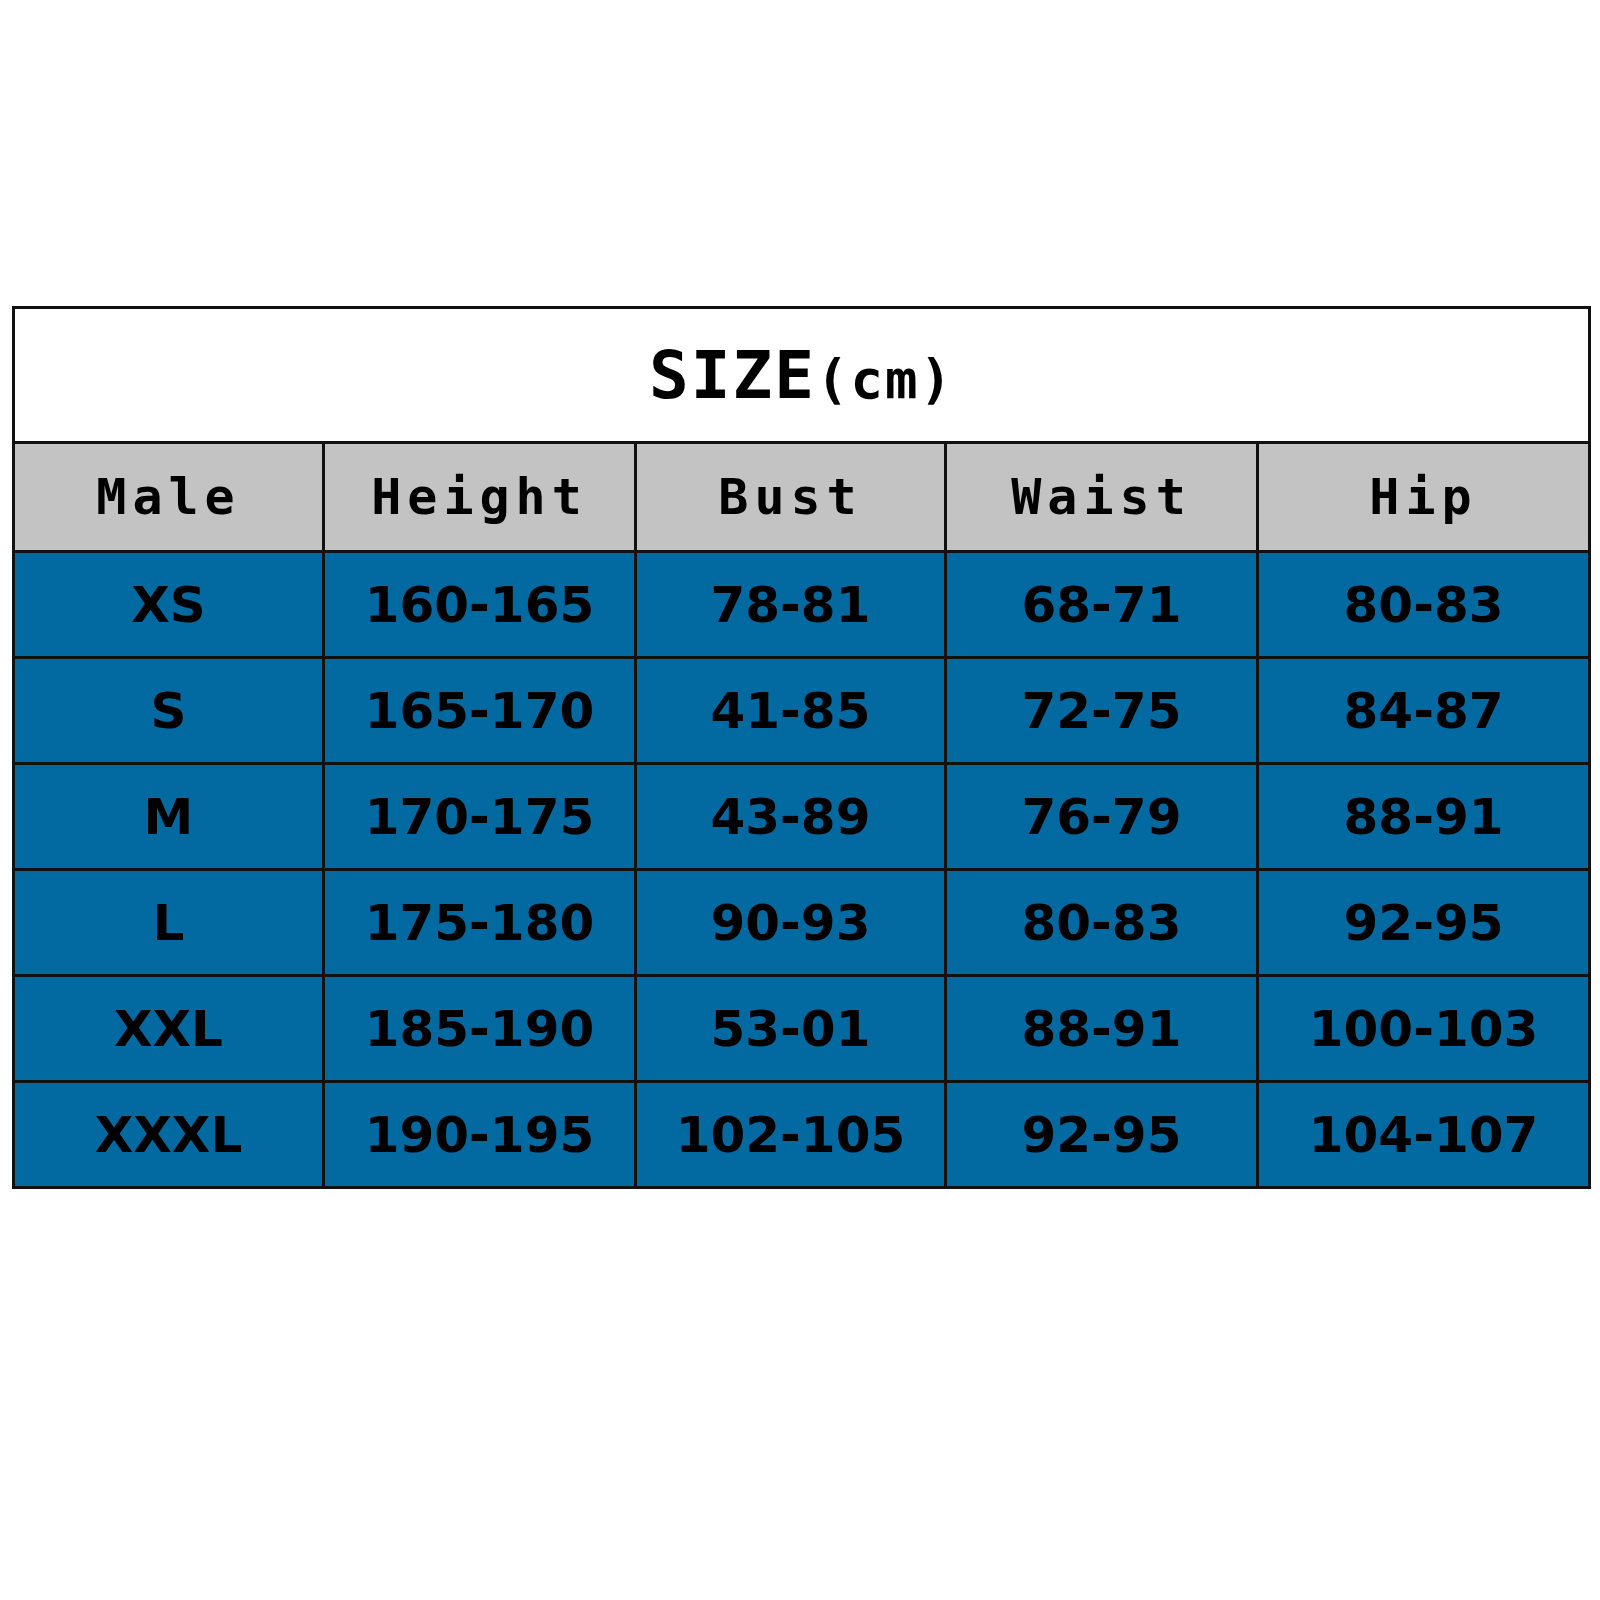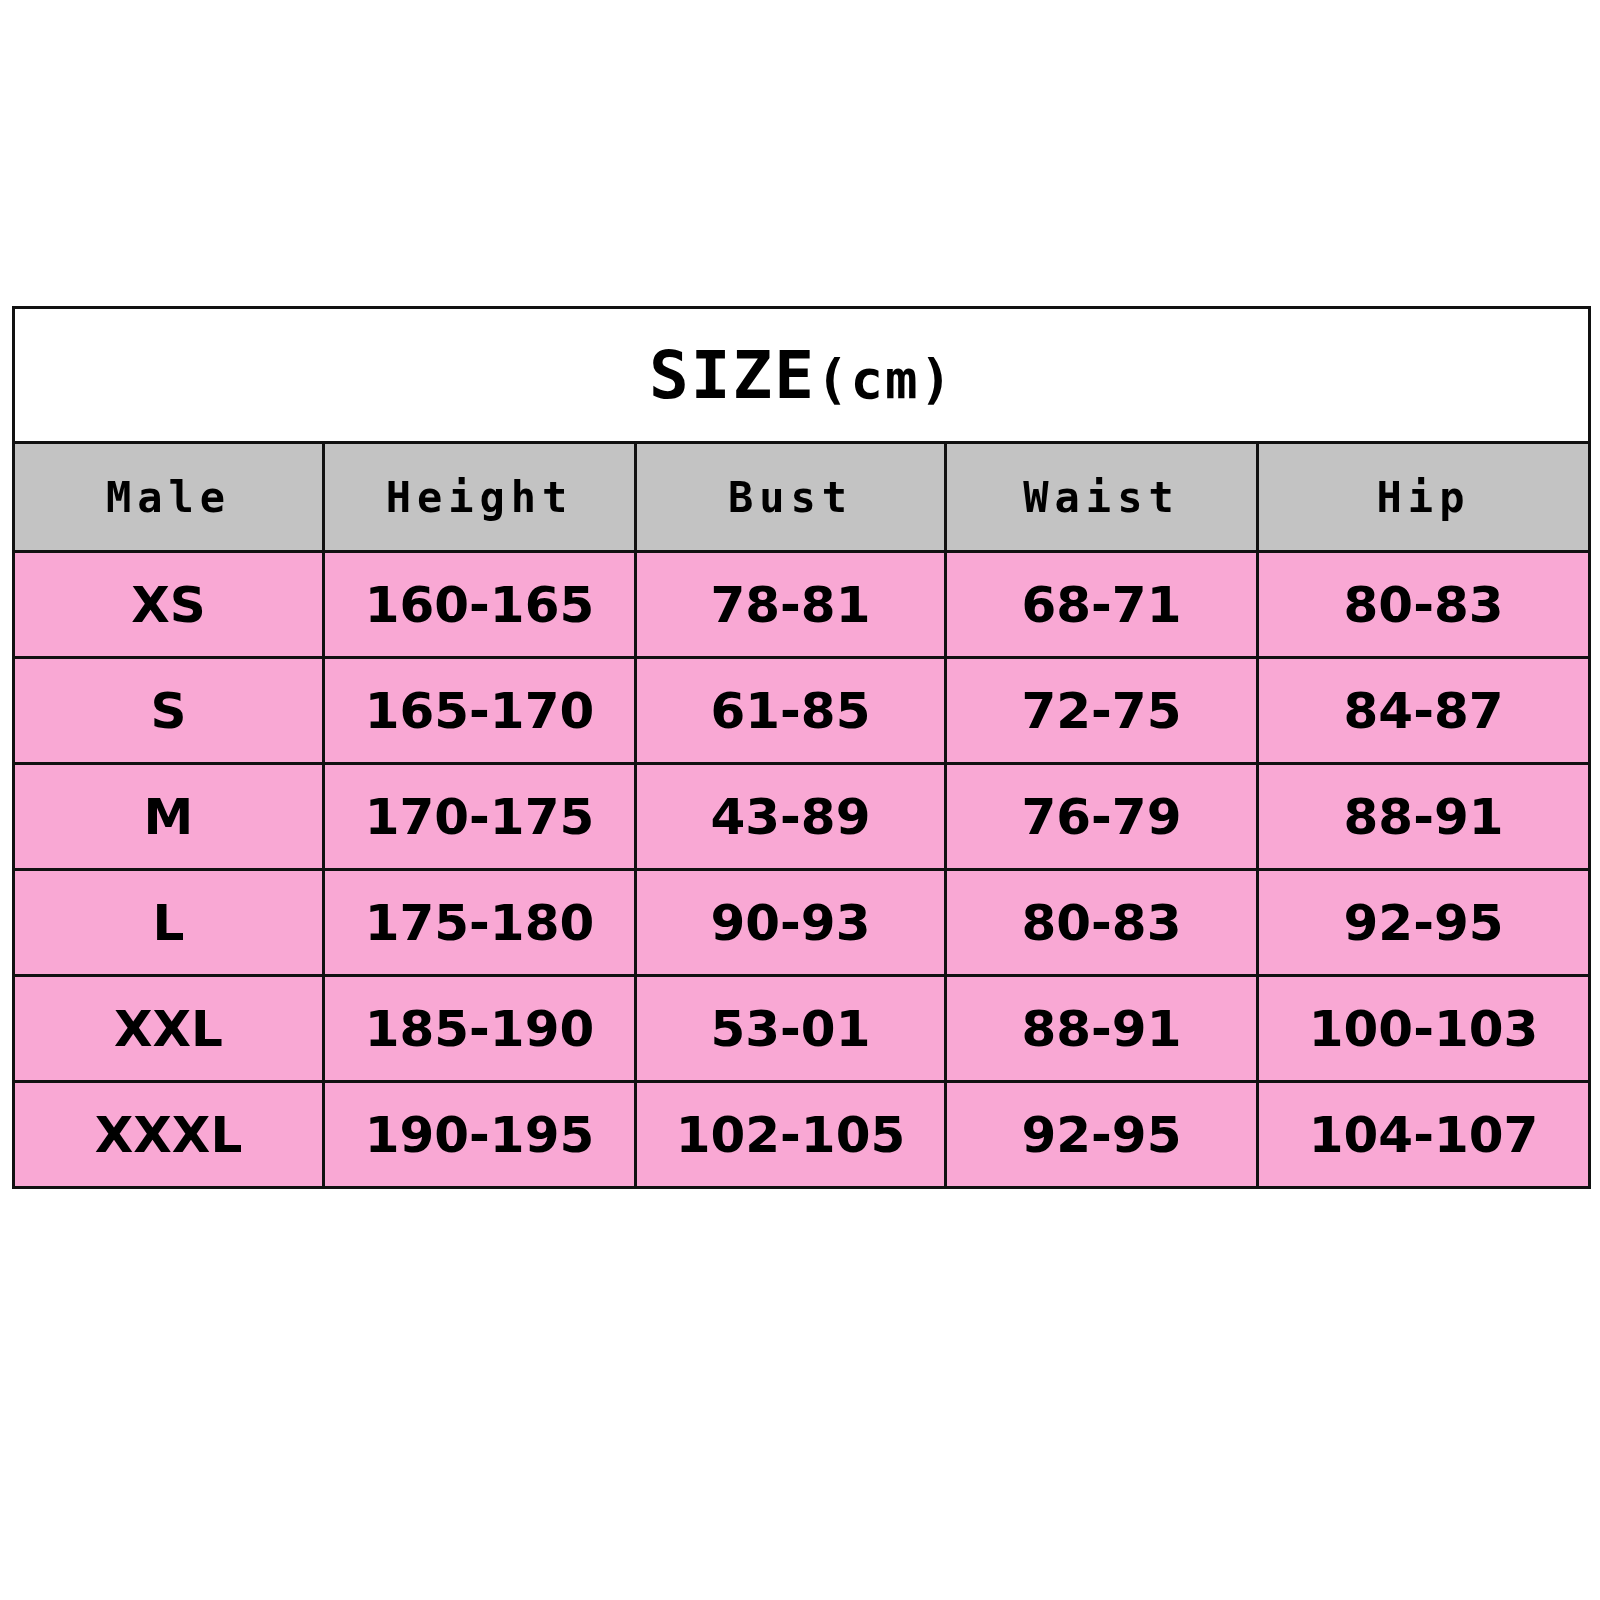--- a/index.html
+++ b/index.html
@@ -50,30 +50,30 @@
     background: #ffffff;
   }
   .title-cell .cm {
     font-size: 54px;
   }
 
   
   .hdr-cell {
     height: 106px;
     background: #c3c3c3;
-    font-size: 42px;
+    font-size: 50px;
     letter-spacing: 6px;
     font-family: "DejaVu Sans Mono", monospace;
   }
 
   
   .body-cell {
     height: 103px;
     font-size: 50px;
-    background: #f9a8d4;
+    background: #0369a1;
     font-family: "DejaVu Sans", sans-serif;
     font-weight: bold;
     letter-spacing: 0px;
   }
 
   .body-cell.size-label {
     font-size: 50px;
   }
 
   
@@ -111,21 +111,21 @@
         <tr>
           <td class="body-cell size-label">XS</td>
           <td class="body-cell">160-165</td>
           <td class="body-cell">78-81</td>
           <td class="body-cell">68-71</td>
           <td class="body-cell">80-83</td>
         </tr>
         <tr>
           <td class="body-cell size-label">S</td>
           <td class="body-cell">165-170</td>
-          <td class="body-cell">61-85</td>
+          <td class="body-cell">41-85</td>
           <td class="body-cell">72-75</td>
           <td class="body-cell">84-87</td>
         </tr>
         <tr>
           <td class="body-cell size-label">M</td>
           <td class="body-cell">170-175</td>
           <td class="body-cell">43-89</td>
           <td class="body-cell">76-79</td>
           <td class="body-cell">88-91</td>
         </tr>

